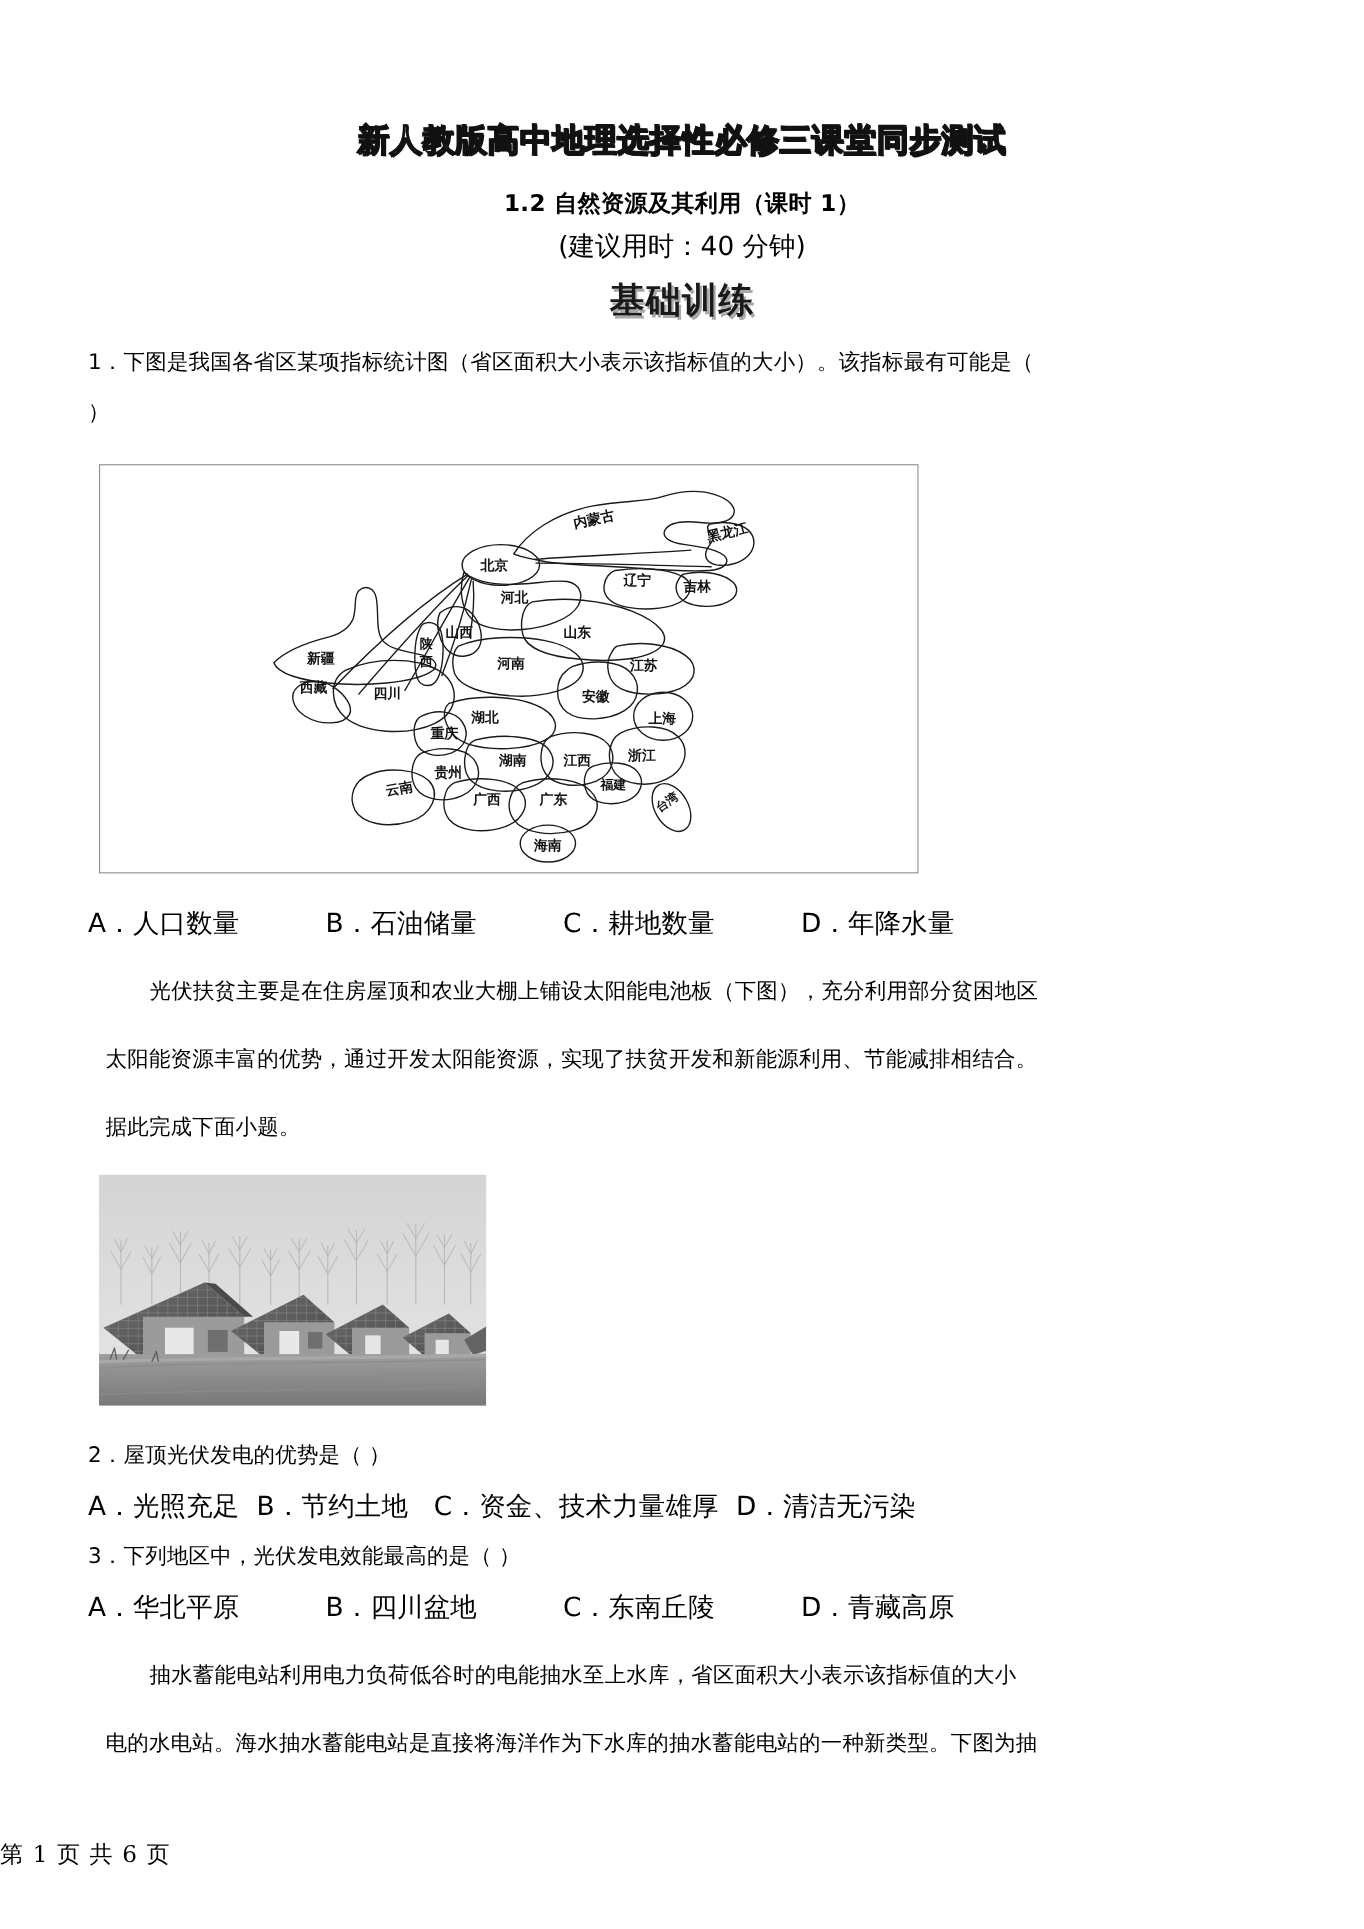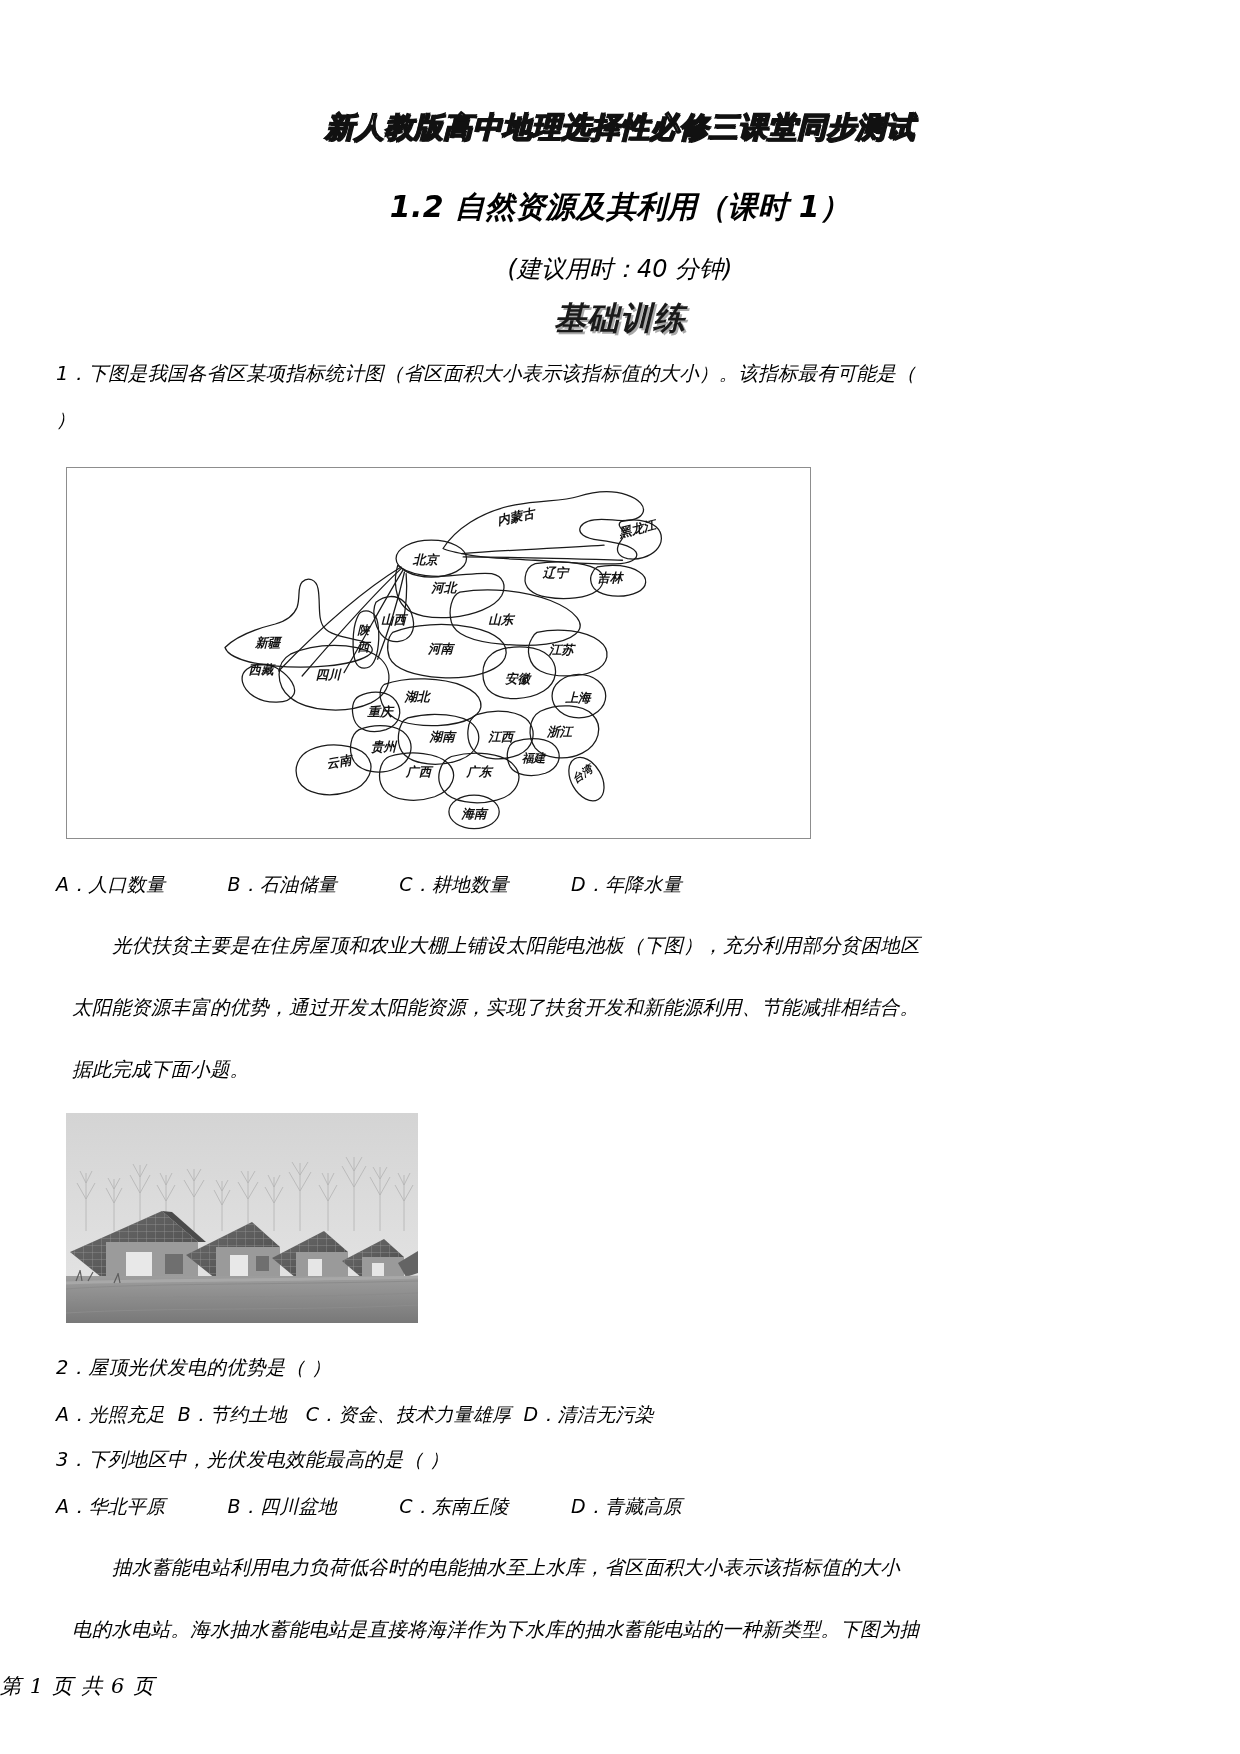--- a/index.html
+++ b/index.html
@@ -11,44 +11,43 @@
     font-family:"DejaVu Sans","Liberation Sans",sans-serif;
     color:#000000;
     position:relative;
     overflow:hidden;
   }
   .page{
     position:relative;
     width:1240px;
     height:1439px;
     box-sizing:border-box;
-    padding:0 56px;
-    font-style:italic;
+    padding:0 80px;
   }
 
   
   .doc-title{
     text-align:center;
     font-size:29px;
     font-weight:bold;
     letter-spacing:0.5px;
     margin:0;
     padding-top:108px;
     color:#ffffff;
     -webkit-text-stroke:1.4px #111;
     text-shadow:
        1.2px 1.2px 0 #111,
       -0.4px -0.4px 0 #111;
     font-family:"DejaVu Sans","Liberation Sans",sans-serif;
   }
   .doc-subtitle{
     text-align:center;
-    font-size:30px;
+    font-size:21px;
     font-weight:bold;
-    margin:16px;
+    margin:0;
     padding-top:23px;
     letter-spacing:0.3px;
   }
   .doc-note{
     text-align:center;
     font-size:24px;
     margin:0;
     padding-top:9px;
     font-weight:normal;
   }
@@ -75,21 +74,21 @@
     line-height:46px;
     margin:16px;
     text-align:justify;
     letter-spacing:0.2px;
   }
   .indent{ text-indent:40px; }
   .gap-s{ height:10px; }
   .gap-m{ height:22px; }
 
   .opt-row{
-    font-size:19px;
+    font-size:24px;
     line-height:46px;
     margin:0;
     white-space:pre;
     letter-spacing:0.2px;
   }
 
   
   .figure-map{
     margin:24px 0 0 10px;
     width:745px;

